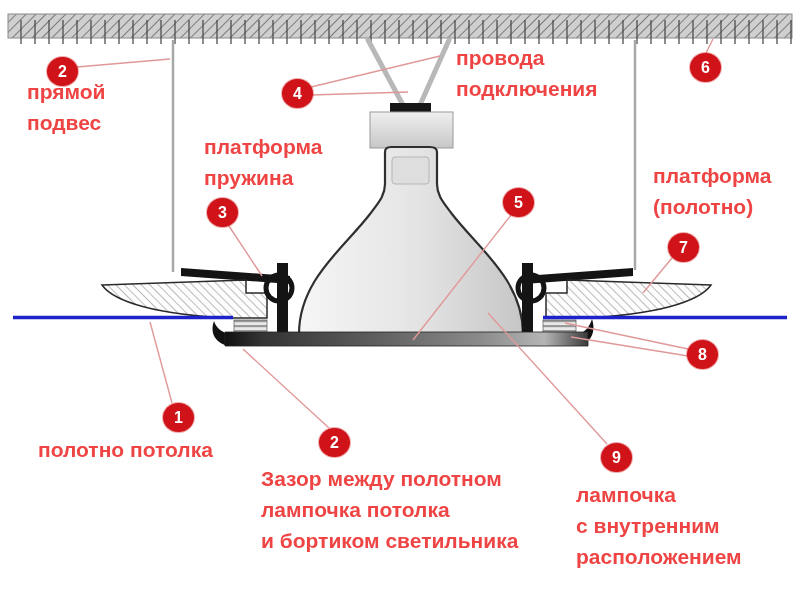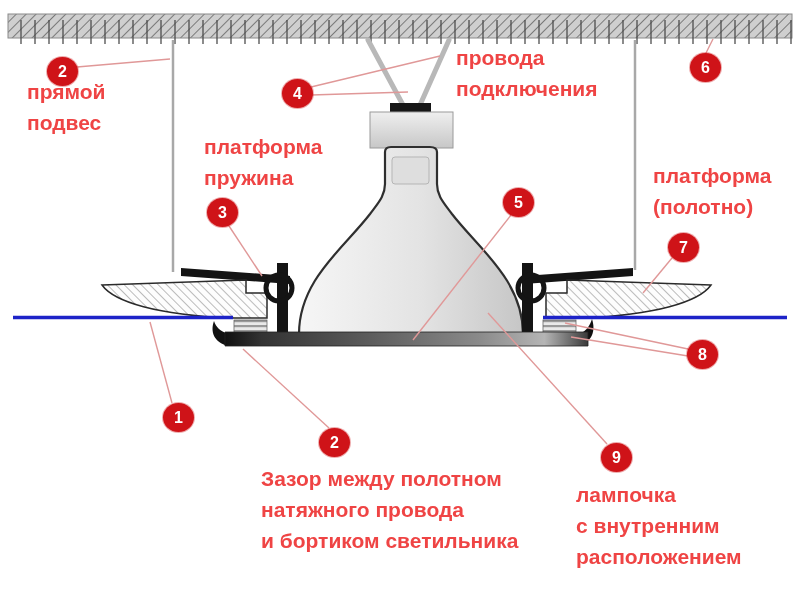--- a/index.html
+++ b/index.html
@@ -124,22 +124,23 @@
   </svg>
 
   <div class="lbl" style="left:27px;top:76px">прямой
 подвес</div>
   <div class="lbl" style="left:204px;top:131px">платформа
 пружина</div>
   <div class="lbl" style="left:456px;top:42px">провода
 подключения</div>
   <div class="lbl" style="left:653px;top:160px">платформа
 (полотно)</div>
+  <div class="lbl" style="left:38px;top:434px">полотно потолка</div>
   <div class="lbl" style="left:261px;top:463px">Зазор между полотном
-натяжного провода
+лампочка потолка
 и бортиком светильника</div>
   <div class="lbl" style="left:576px;top:479px">лампочка
 с внутренним
 расположением</div>
 
   <div class="co" style="left:163px;top:403px">1</div>
   <div class="co" style="left:47px;top:57px">2</div>
   <div class="co" style="left:207px;top:198px">3</div>
   <div class="co" style="left:282px;top:79px">4</div>
   <div class="co" style="left:503px;top:188px">5</div>

